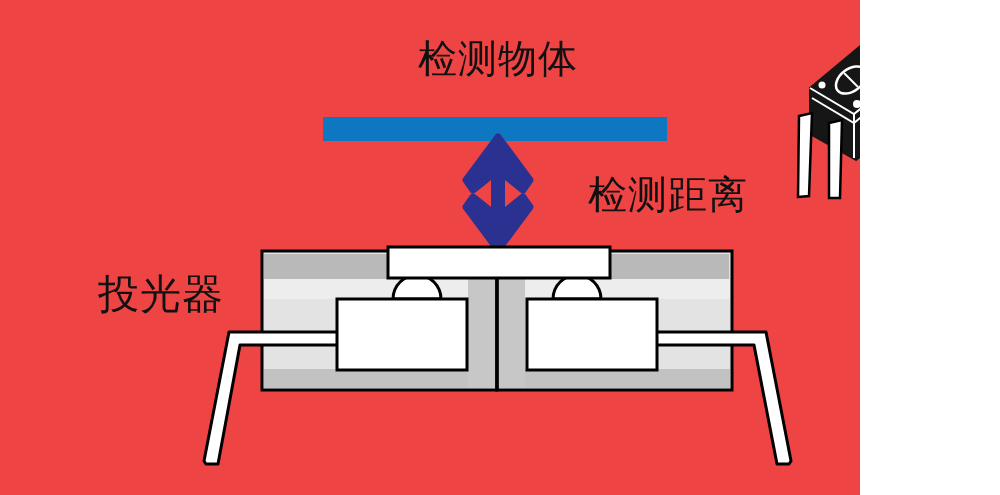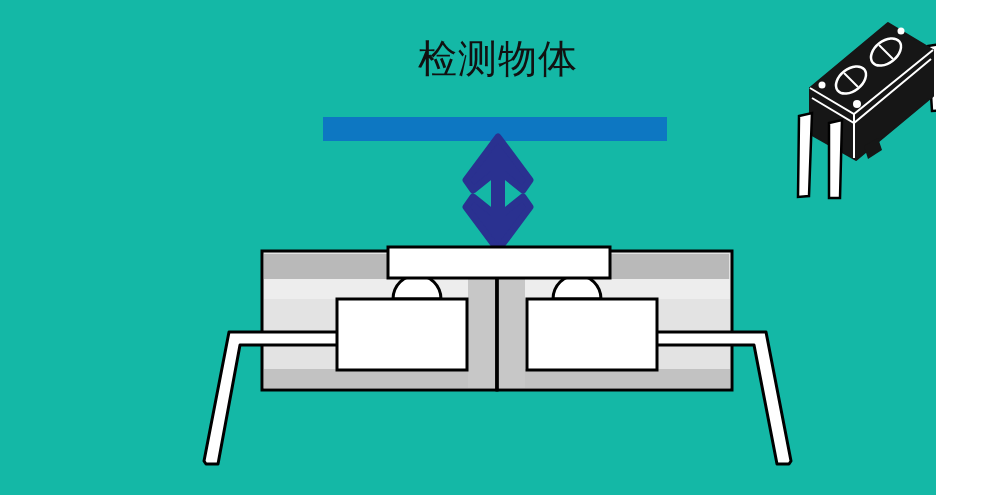--- a/index.html
+++ b/index.html
@@ -1,17 +1,17 @@
 <!DOCTYPE html>
 <html><head>
 <meta charset="utf-8">
 <style>
   html,body{margin:0;padding:0;background:#fff;}
   .stage{
-    position:relative;width:936px;height:495px;background:#14b8a6;overflow:hidden;
+    position:relative;width:860px;height:495px;background:#ef4444;overflow:hidden;
     font-family:"Liberation Sans","DejaVu Sans",sans-serif;color:#111;
   }
   .label{
     position:absolute;font-weight:500;color:#111;line-height:1.1;white-space:nowrap;
     letter-spacing:1px;
   }
   .title{left:338px;top:38px;width:320px;text-align:center;font-size:39px;}
   .distance{left:588px;top:174px;font-size:39px;}
   .emitter{left:98px;top:272px;font-size:41px;}
   .receiver{left:775px;top:270px;font-size:41px;}
@@ -84,13 +84,15 @@
         <circle cx="901" cy="31" r="3.5" fill="#fff" stroke="none"></circle>
         <circle cx="857" cy="104" r="4" fill="#fff" stroke="none"></circle>
       </g>
 
       <path d="M799 116 L812 113 L809 196 L798 197 Z" stroke="#000" stroke-width="2.5" fill="#ffffff"></path>
       <path d="M829 123 L842 120 L840 198 L829 198 Z" stroke="#000" stroke-width="2.5" fill="#ffffff"></path>
     </g>
   </svg>
 
   <div class="label title">检测物体</div>
+  <div class="label distance">检测距离</div>
+  <div class="label emitter">投光器</div>
 </div>
 
 </body></html>

